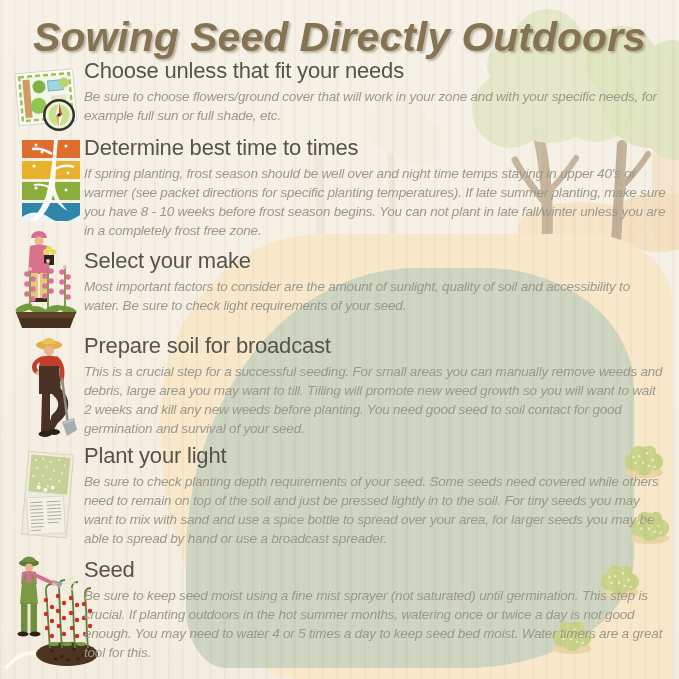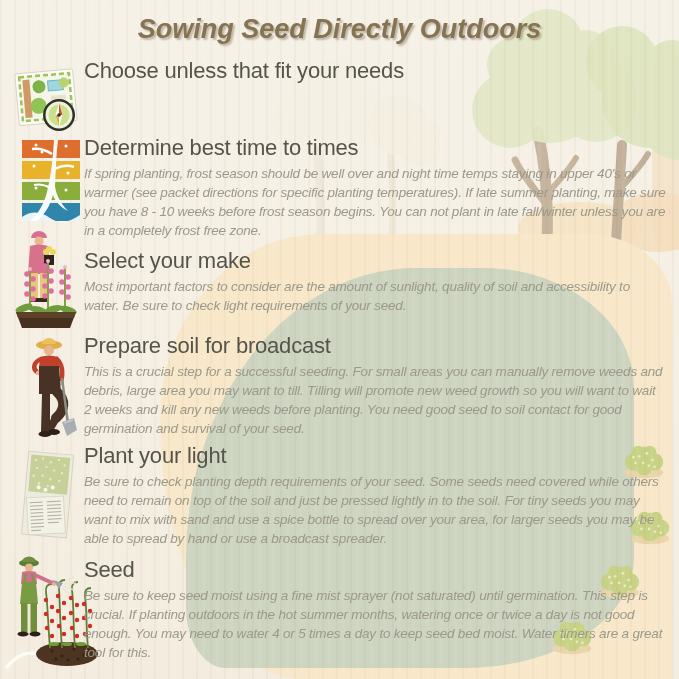--- a/index.html
+++ b/index.html
@@ -16,21 +16,21 @@
              background:#f3e0c3;border-radius:18px 0 0 18px;opacity:.75;}
   .trees{position:absolute;left:400px;top:0;width:279px;height:260px;}
   .ghost-trees{position:absolute;left:260px;top:30px;width:180px;height:230px;opacity:.55;}
   .bush{position:absolute;width:44px;height:38px;}
   .bush-1{left:622px;top:442px;} .bush-2{left:628px;top:508px;}
   .bush-3{left:598px;top:562px;} .bush-4{left:550px;top:618px;}
   .stripes{position:absolute;inset:0;z-index:1;pointer-events:none;
      background:repeating-linear-gradient(90deg,rgba(120,100,70,.045) 0 2px,rgba(255,255,255,0) 2px 6px,rgba(255,255,255,.06) 6px 9px,rgba(255,255,255,0) 9px 14px);}
   
   .title{position:absolute;z-index:2;left:0;right:0;top:14px;margin:0;text-align:center;
-         font-size:27px;font-weight:bold;font-style:italic;color:#867353;letter-spacing:0;
+         font-size:41px;font-weight:bold;font-style:italic;color:#867353;letter-spacing:0;
          text-shadow:2px 2px 2px rgba(110,95,70,.40);}
   .step{position:absolute;z-index:2;left:84px;width:582px;}
   .s1{top:58px;} .s2{top:135px;} .s3{top:248px;} .s4{top:333px;} .s5{top:443px;} .s6{top:557px;}
   .step-heading{margin:0;font-size:22px;font-weight:400;color:#55544b;line-height:26px;letter-spacing:-.2px;}
   .step-body{margin:3px 0 0 0;font-size:13.5px;font-style:italic;color:#9b998a;
              line-height:1.42;letter-spacing:-.2px;}
   .icon{position:absolute;z-index:2;display:block;}
   .ic1{left:12px;top:64px;width:72px;height:72px;}
   .ic2{left:22px;top:140px;width:58px;height:84px;}
   .ic3{left:8px;top:226px;width:76px;height:104px;}
@@ -423,20 +423,21 @@
       <path d="M30 26 L28 18" stroke="#7a9a44" stroke-width="2.5"></path>
       <rect x="17" y="47" width="6.5" height="29" fill="#6f8f3c"></rect>
       <rect x="26.5" y="47" width="6.5" height="29" fill="#6f8f3c"></rect>
       <ellipse cx="19" cy="78" rx="5.5" ry="2.6" fill="#2e2018"></ellipse>
       <ellipse cx="31" cy="78" rx="5.5" ry="2.6" fill="#2e2018"></ellipse>
     </svg>
   </span>
 
   <section class="step s1">
     <h2 class="step-heading">Choose unless that fit your needs</h2>
+    <p class="step-body">Be sure to choose flowers/ground cover  that will work in your zone and with your specific needs, for example full sun or full shade, etc.</p>
   </section>
 
   <section class="step s2">
     <h2 class="step-heading">Determine best time to times</h2>
     <p class="step-body">If spring planting, frost season should be well over and  night time temps staying in upper 40's or warmer (see packet directions for specific planting temperatures). If late summer planting, make sure you have 8 - 10 weeks before frost season begins. You can not plant in late fall/winter unless you are in a completely frost free zone.</p>
   </section>
 
   <section class="step s3">
     <h2 class="step-heading">Select your make</h2>
     <p class="step-body">Most important factors to consider are the amount of sunlight, quality of soil and accessibility to water. Be sure to check light  requirements of your seed.</p>

